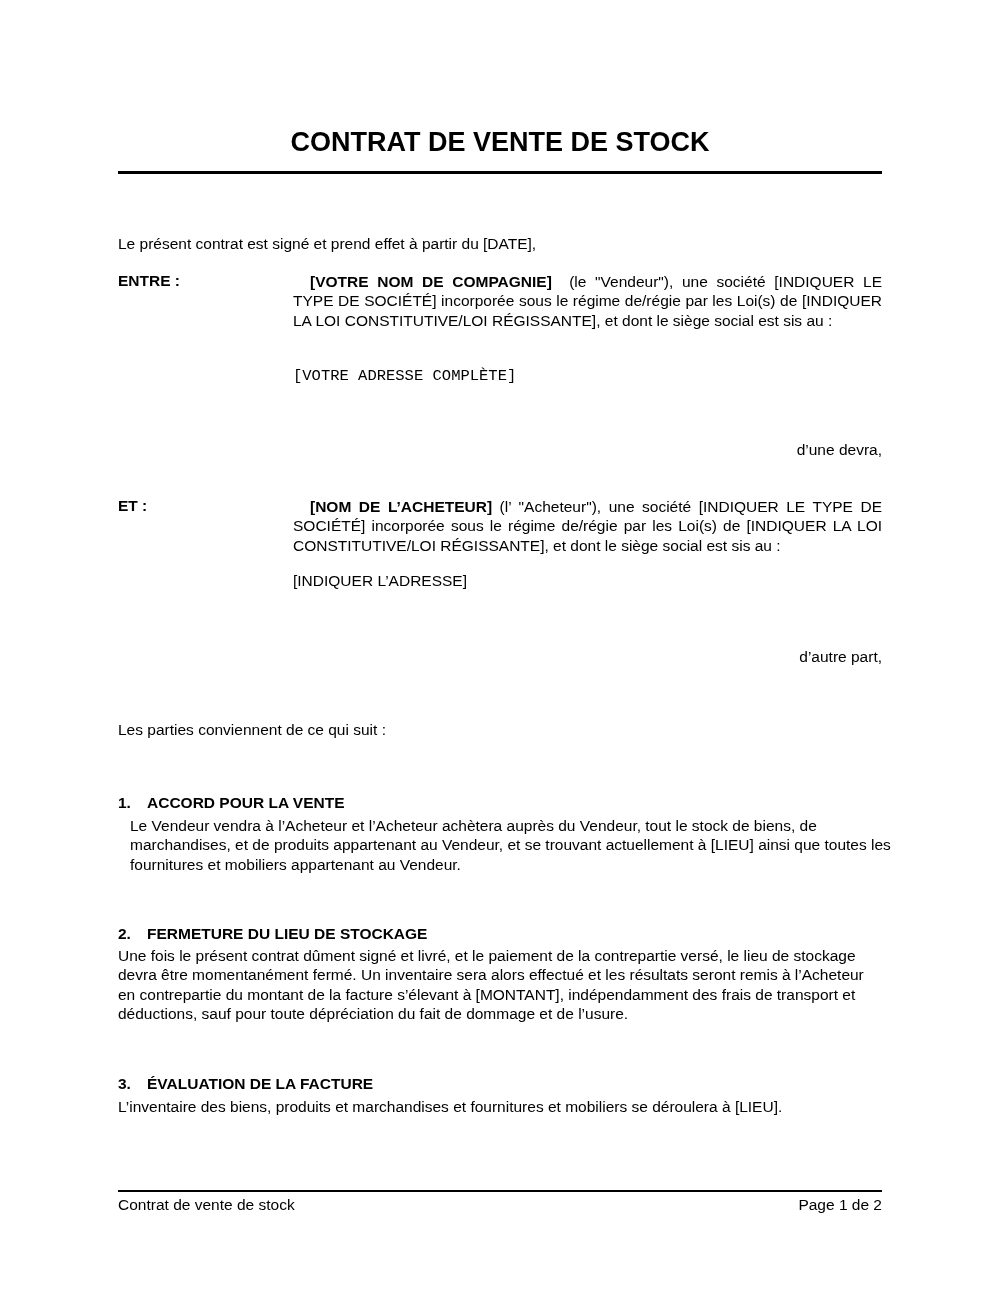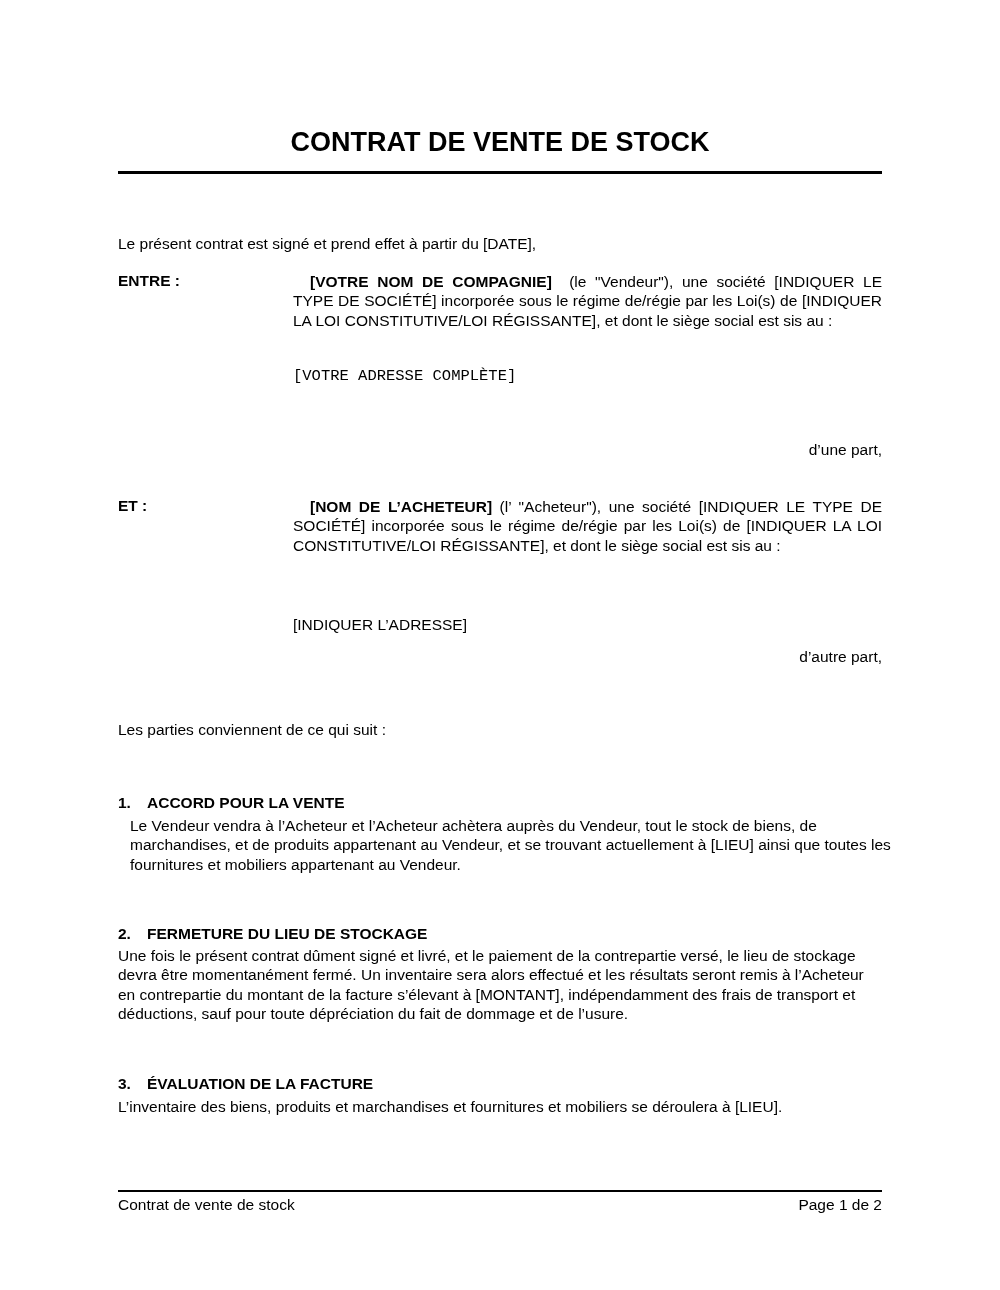--- a/index.html
+++ b/index.html
@@ -33,25 +33,25 @@
 <body>
 
 <div class="title">CONTRAT DE VENTE DE STOCK</div>
 <div class="title-rule"></div>
 
 <div class="abs intro">Le présent contrat est signé et prend effet à partir du [DATE],</div>
 
 <div class="abs party-label" style="top:272px;">ENTRE :</div>
 <div class="abs party-body" style="top:272px;"><b>[VOTRE NOM DE COMPAGNIE]</b><span style="white-space:pre-wrap;">  (le "Vendeur"), une société [INDIQUER LE TYPE DE SOCIÉTÉ] incorporée sous le régime de/régie par les Loi(s) de [INDIQUER LA LOI CONSTITUTIVE/LOI RÉGISSANTE], et dont le siège social est sis au :</span></div>
 <div class="abs addr" style="top:367px;font-family:Liberation Mono, monospace;">[VOTRE ADRESSE COMPLÈTE]</div>
-<div class="abs part-right" style="top:441px;">d’une part,</div>
+<div class="abs part-right" style="top:441px;">d’une devra,</div>
 
 <div class="abs party-label" style="top:497px;">ET :</div>
 <div class="abs party-body" style="top:497px;"><b>[NOM DE L’ACHETEUR]</b><span style="white-space:pre-wrap;"> (l’ "Acheteur"), une société [INDIQUER LE TYPE DE SOCIÉTÉ] incorporée sous le régime de/régie par les Loi(s) de [INDIQUER LA LOI CONSTITUTIVE/LOI RÉGISSANTE], et dont le siège social est sis au :</span></div>
-<div class="abs addr" style="top:572px;margin-top:44px;">[INDIQUER L’ADRESSE]</div>
+<div class="abs addr" style="top:572px;">[INDIQUER L’ADRESSE]</div>
 <div class="abs part-right" style="top:648px;">d’autre part,</div>
 
 <div class="abs agree">Les parties conviennent de ce qui suit :</div>
 
 <div class="abs sec-head" style="top:778px;"><span class="num">1.</span><span>ACCORD POUR LA VENTE</span></div>
 <div class="abs sec-body" style="top:816px;margin-left:12px;">Le Vendeur vendra à l’Acheteur et l’Acheteur achètera auprès du Vendeur, tout le stock de biens, de marchandises, et de produits appartenant au Vendeur, et se trouvant actuellement à [LIEU] ainsi que toutes les fournitures et mobiliers appartenant au Vendeur.</div>
 
 <div class="abs sec-head" style="top:909px;"><span class="num">2.</span><span>FERMETURE DU LIEU DE STOCKAGE</span></div>
 <div class="abs sec-body" style="top:946px;">Une fois le présent contrat dûment signé et livré, et le paiement de la contrepartie versé, le lieu de stockage devra être momentanément fermé. Un inventaire sera alors effectué et les résultats seront remis à l’Acheteur en contrepartie du montant de la facture s’élevant à [MONTANT], indépendamment des frais de transport et déductions, sauf pour toute dépréciation du fait de dommage et de l’usure.</div>
 

